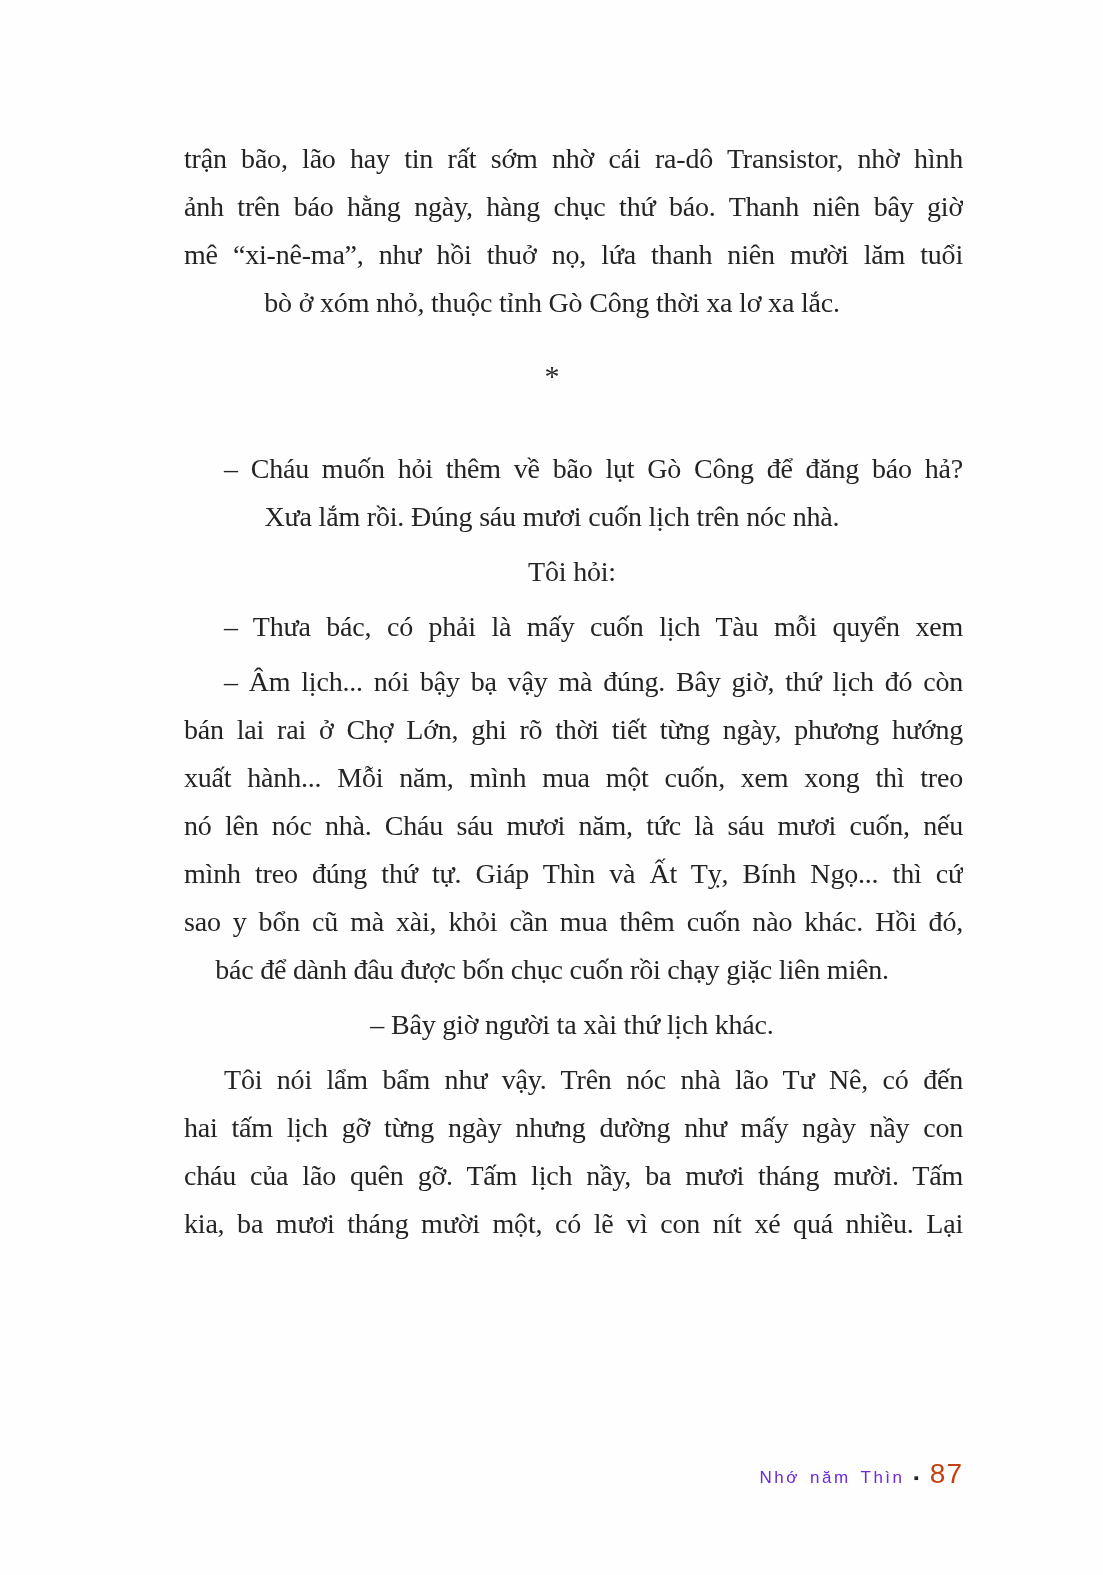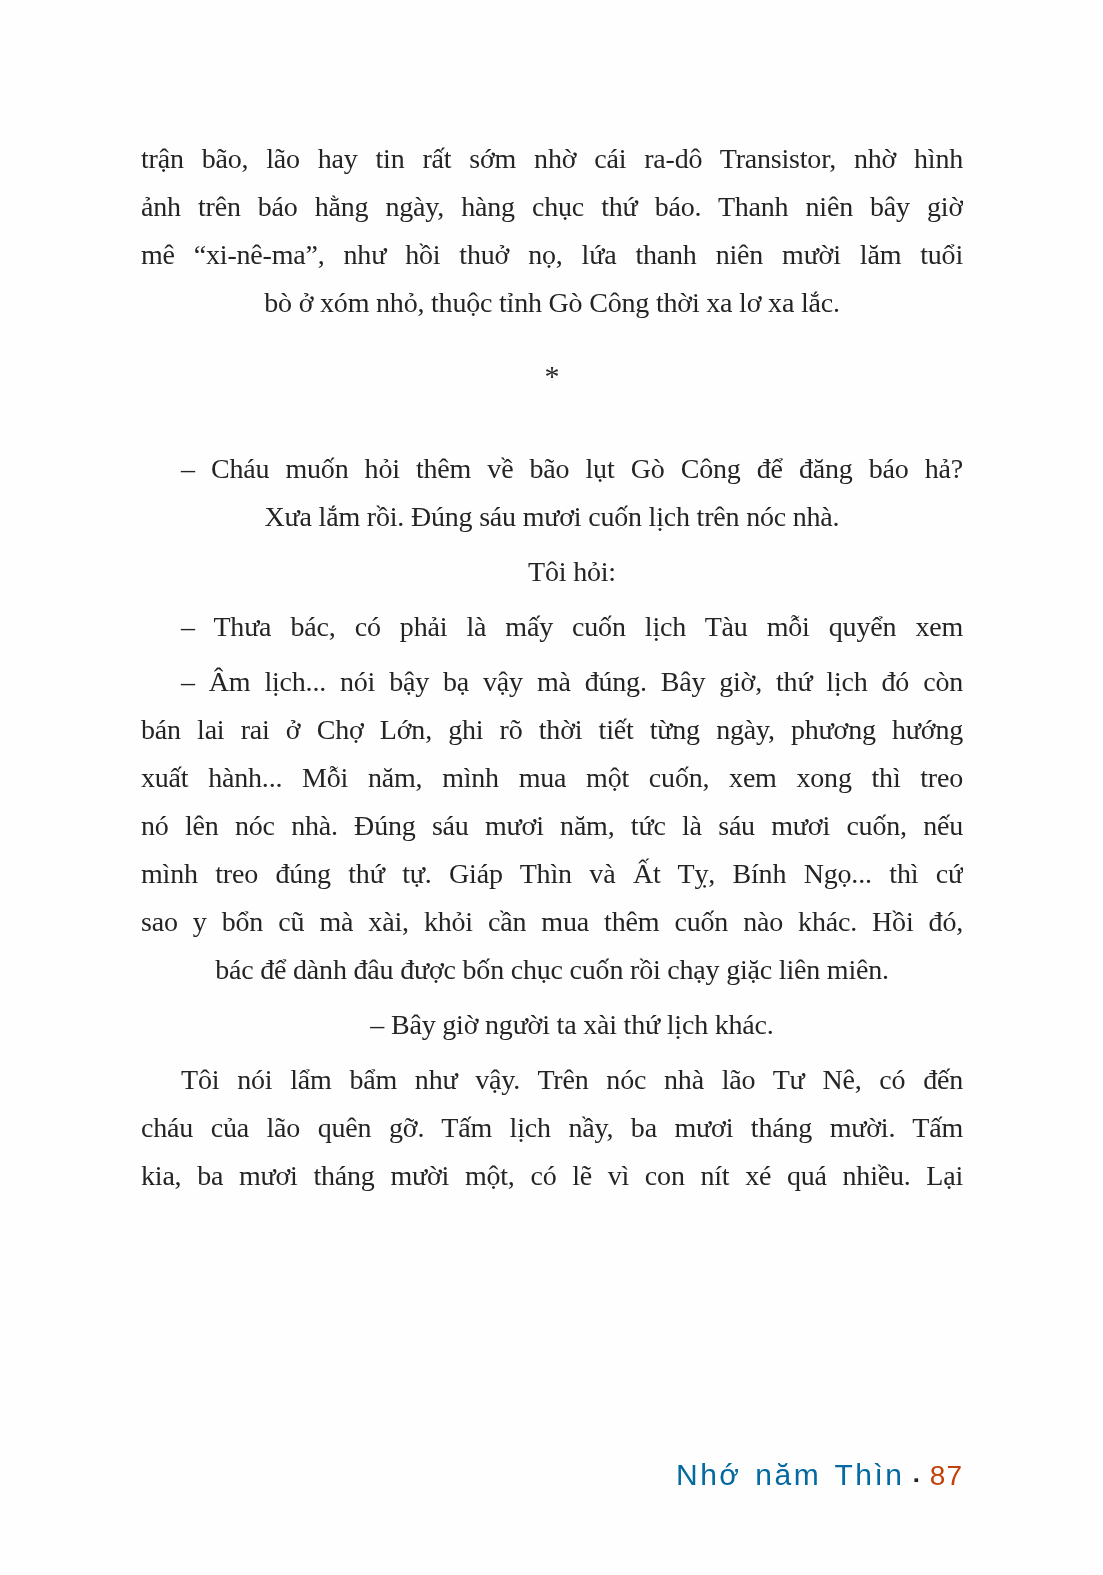--- a/index.html
+++ b/index.html
@@ -28,40 +28,41 @@
   .ln {
     line-height: 48px;
     height: 48px;
     overflow: hidden;
     text-align: center;
     white-space: normal;
   }
   .ln.just {
     text-align: justify;
     text-align-last: justify;
+    margin-left: 43px;
   }
   .ln.ind { text-indent: 40px; }
   .separator {
     text-align: center;
     line-height: 48px;
     font-size: 30px;
     margin: 25px 0 45px 0;
     color: #2a2a2a;
   }
   .footer {
     position: absolute;
     top: 1458px;
     right: 140px;
     display: flex;
     align-items: baseline;
     font-family: "Liberation Sans", "DejaVu Sans", sans-serif;
   }
   .running-title {
-    font-size: 30px;
-    color: #0369a1;
+    font-size: 17px;
+    color: #6d28d9;
     letter-spacing: 2.5px;
     word-spacing: 3px;
   }
   .footer-bullet {
     font-size: 15px;
     color: #222222;
     margin: 0 11px 0 9px;
     letter-spacing: 0;
   }
   .page-number {
@@ -89,30 +90,31 @@
       <div class="para">
         <div class="ln ind">Tôi hỏi:</div>
       </div>
       <div class="para">
         <div class="ln just ind">– Thưa bác, có phải là mấy cuốn lịch Tàu mỗi quyển xem</div>
       </div>
       <div class="para">
         <div class="ln just ind">– Âm lịch... nói bậy bạ vậy mà đúng. Bây giờ, thứ lịch đó còn</div>
         <div class="ln just">bán lai rai ở Chợ Lớn, ghi rõ thời tiết từng ngày, phương hướng</div>
         <div class="ln just">xuất hành... Mỗi năm, mình mua một cuốn, xem xong thì treo</div>
-        <div class="ln just">nó lên nóc nhà. Đúng sáu mươi năm, tức là sáu mươi cuốn, nếu</div>
+        <div class="ln just">nó lên nóc nhà. Cháu sáu mươi năm, tức là sáu mươi cuốn, nếu</div>
         <div class="ln just">mình treo đúng thứ tự. Giáp Thìn và Ất Tỵ, Bính Ngọ... thì cứ</div>
         <div class="ln just">sao y bổn cũ mà xài, khỏi cần mua thêm cuốn nào khác. Hồi đó,</div>
         <div class="ln">bác để dành đâu được bốn chục cuốn rồi chạy giặc liên miên.</div>
       </div>
       <div class="para">
         <div class="ln ind">– Bây giờ người ta xài thứ lịch khác.</div>
       </div>
       <div class="para">
         <div class="ln just ind">Tôi nói lẩm bẩm như vậy. Trên nóc nhà lão Tư Nê, có đến</div>
+        <div class="ln just">hai tấm lịch gỡ từng ngày nhưng dường như mấy ngày nầy con</div>
         <div class="ln just">cháu của lão quên gỡ. Tấm lịch nầy, ba mươi tháng mười. Tấm</div>
         <div class="ln just">kia, ba mươi tháng mười một, có lẽ vì con nít xé quá nhiều. Lại</div>
       </div>
     </div>
   <div class="footer">
     <span class="running-title">Nhớ năm Thìn</span>
     <span class="footer-bullet">▪</span>
     <span class="page-number">87</span>
   </div>
 </div>

